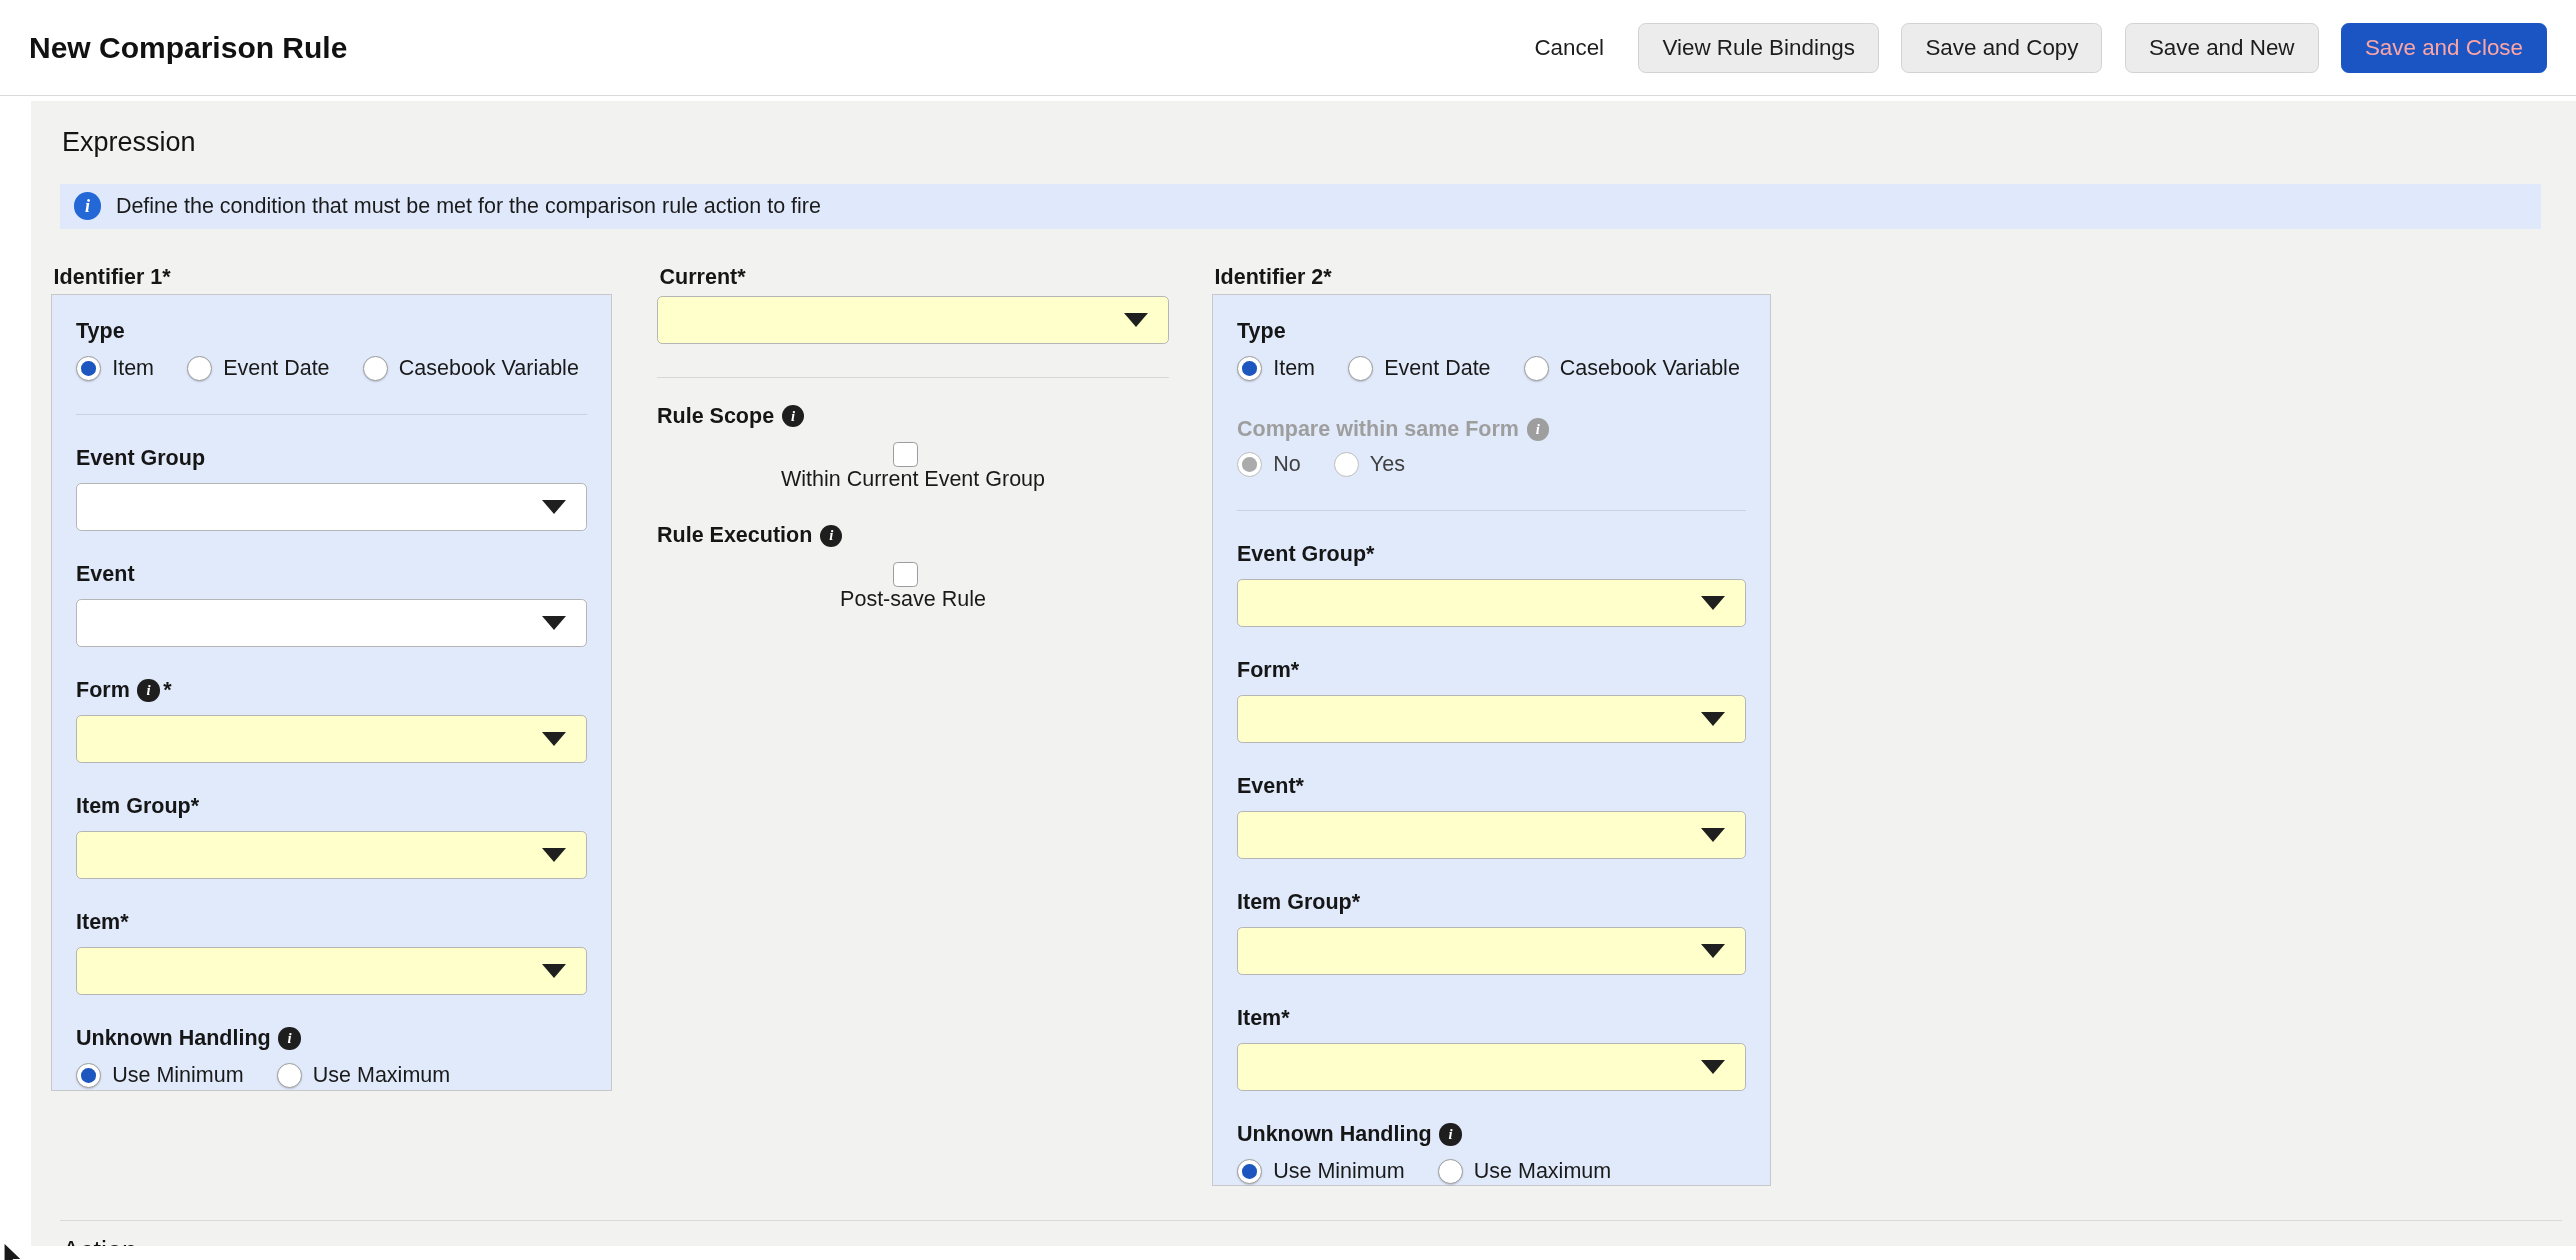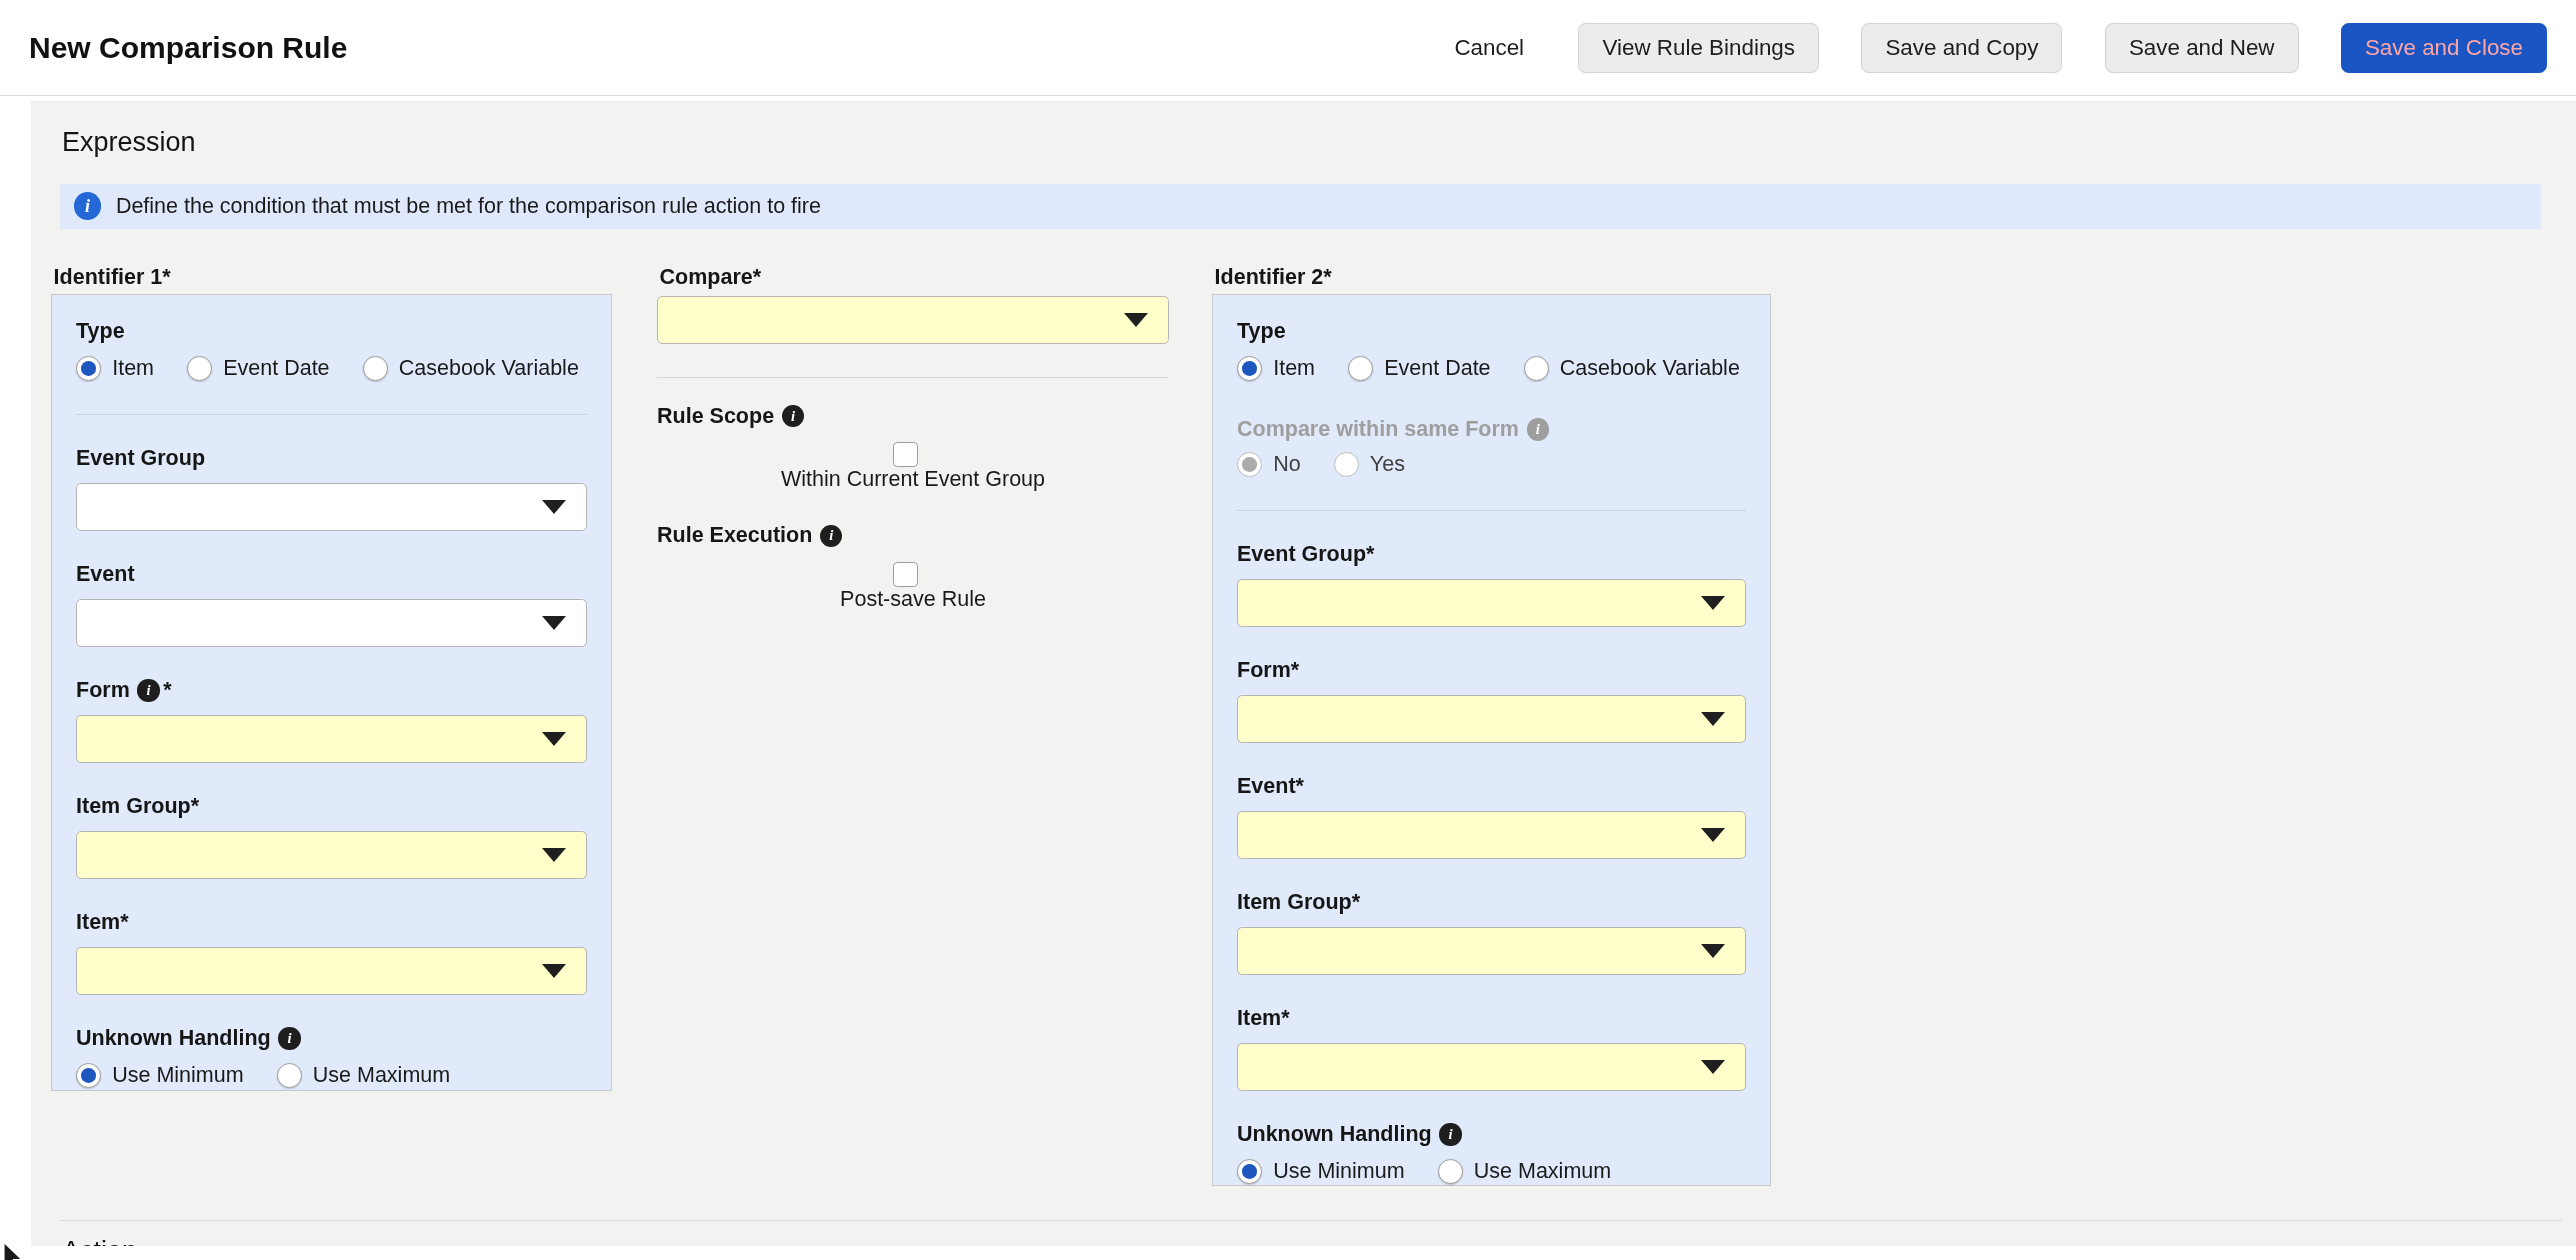--- a/index.html
+++ b/index.html
@@ -8,21 +8,21 @@
     position:relative; width:2576px; height:1260px; overflow:hidden;
     background:#ffffff; font-family:"Liberation Sans", sans-serif; color:#1a1a1a;
   }
   
   .app-header {
     position:absolute; top:0; left:0; width:2576px; height:96px;
     background:#fff; border-bottom:1.7px solid #d9d9d9;
     display:flex; align-items:center; padding:0 29px;
   }
   .page-title { font-size:30px; font-weight:700; color:#111; }
-  .header-actions { margin-left:auto; display:flex; align-items:center;gap:20px; }
+  .header-actions { margin-left:auto; display:flex; align-items:center; }
   .cancel-link { font-size:22.4px; color:#1d1d1d; margin-right:12px; cursor:pointer; }
   .btn {
     height:50px; display:flex; align-items:center; padding:0 23px;
     background:#ececec; border:1.7px solid #d2d2d2; border-radius:7.7px;
     font-size:22.4px; color:#1d1d1d; margin-left:22.4px; cursor:pointer; white-space:nowrap;
   }
   .btn.primary { background:#1b55c4; border-color:#1b55c4; color:#fca5a5; }
   
   .section {
     position:absolute; top:101px; left:31px; width:2560px; height:1145px;
@@ -197,21 +197,21 @@
                 <span class="radio"></span>
                 <span class="radio-label">Use Maximum</span>
               </span>
             </div>
           </div>
 
         </div>
       </div>
 
       <div class="col2">
-        <div class="col-label">Compare*</div>
+        <div class="col-label">Current*</div>
         <div class="select required" style="margin-top:6.9px">
           <span></span>
           <span class="caret"></span>
         </div>
 
         <hr class="col2-divider">
 
         <div class="grp-label rs-label">
           <span>Rule Scope</span>
           <span class="ii dark">i</span>

